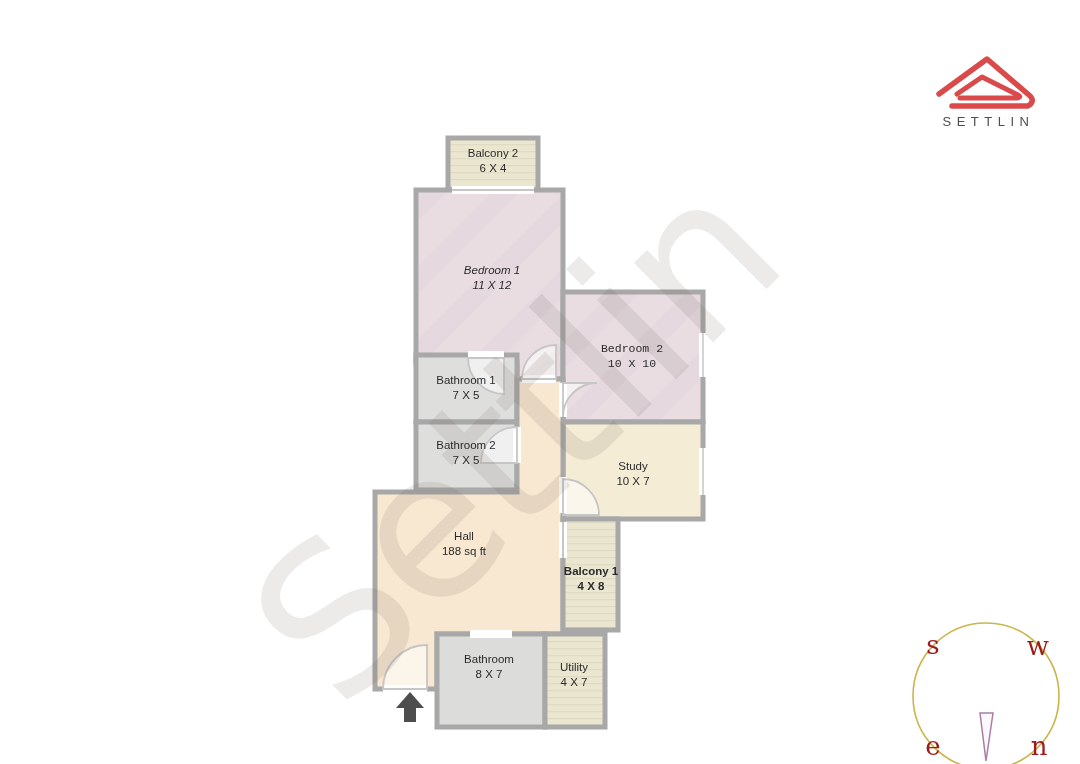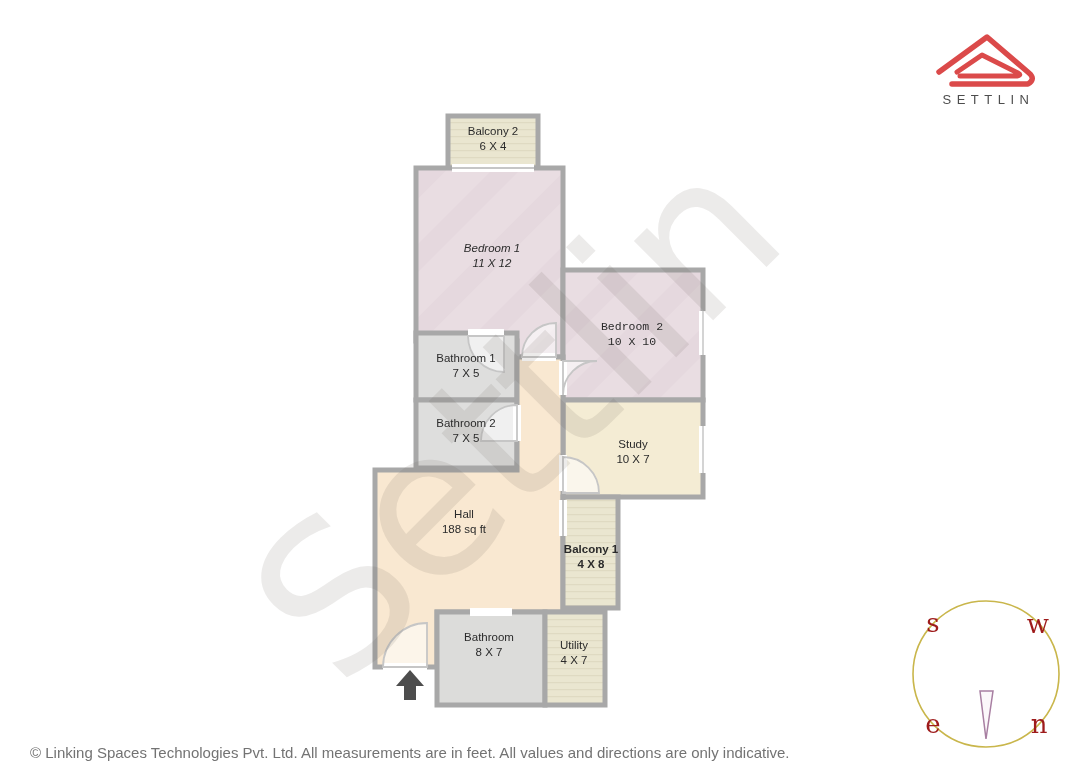--- a/index.html
+++ b/index.html
@@ -1,18 +1,18 @@
 <!DOCTYPE html>
 <html><head>
 <meta charset="utf-8">
 <style>
   html,body{margin:0;padding:0;background:#ffffff;}
   body{width:1080px;height:764px;position:relative;overflow:hidden;
        font-family:"Liberation Sans", sans-serif;}
-  .stage{position:absolute;inset:0;width:1080px;height:636px;}
+  .stage{position:absolute;inset:0;width:1080px;height:636px;margin-top:22px;}
 
   
   .logo{position:absolute;left:928px;top:26px;width:116px;height:86px;}
   .logo svg{position:absolute;left:0;top:0;}
   .brand{position:absolute;left:0;top:66px;width:116px;text-align:center;
          font-size:13px;letter-spacing:5.5px;color:#4d4d4d;font-weight:500;text-indent:5px;}
 
   
   .watermark{position:absolute;left:515px;top:418px;transform:translate(-50%,-50%) rotate(-45deg);
              font-size:205px;color:rgba(100,92,86,0.12);white-space:nowrap;

